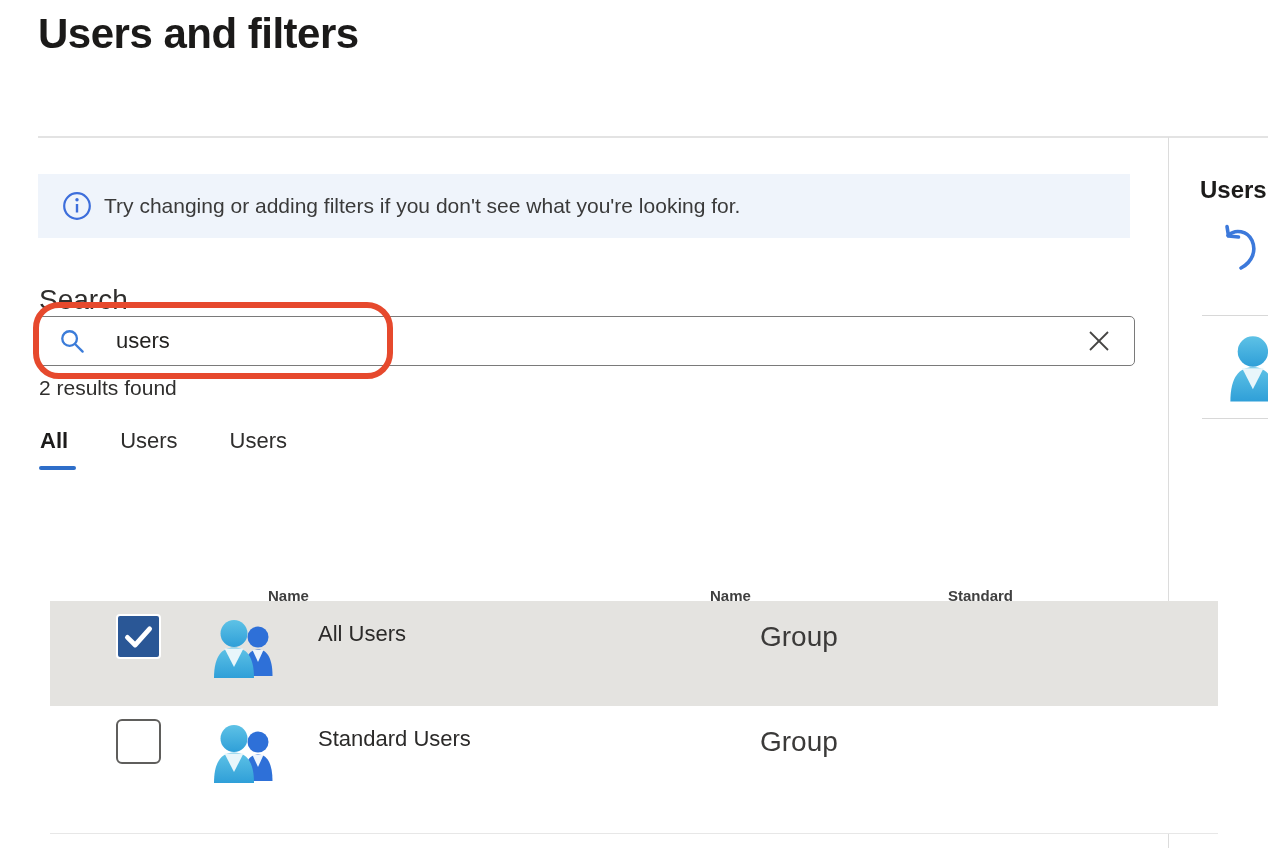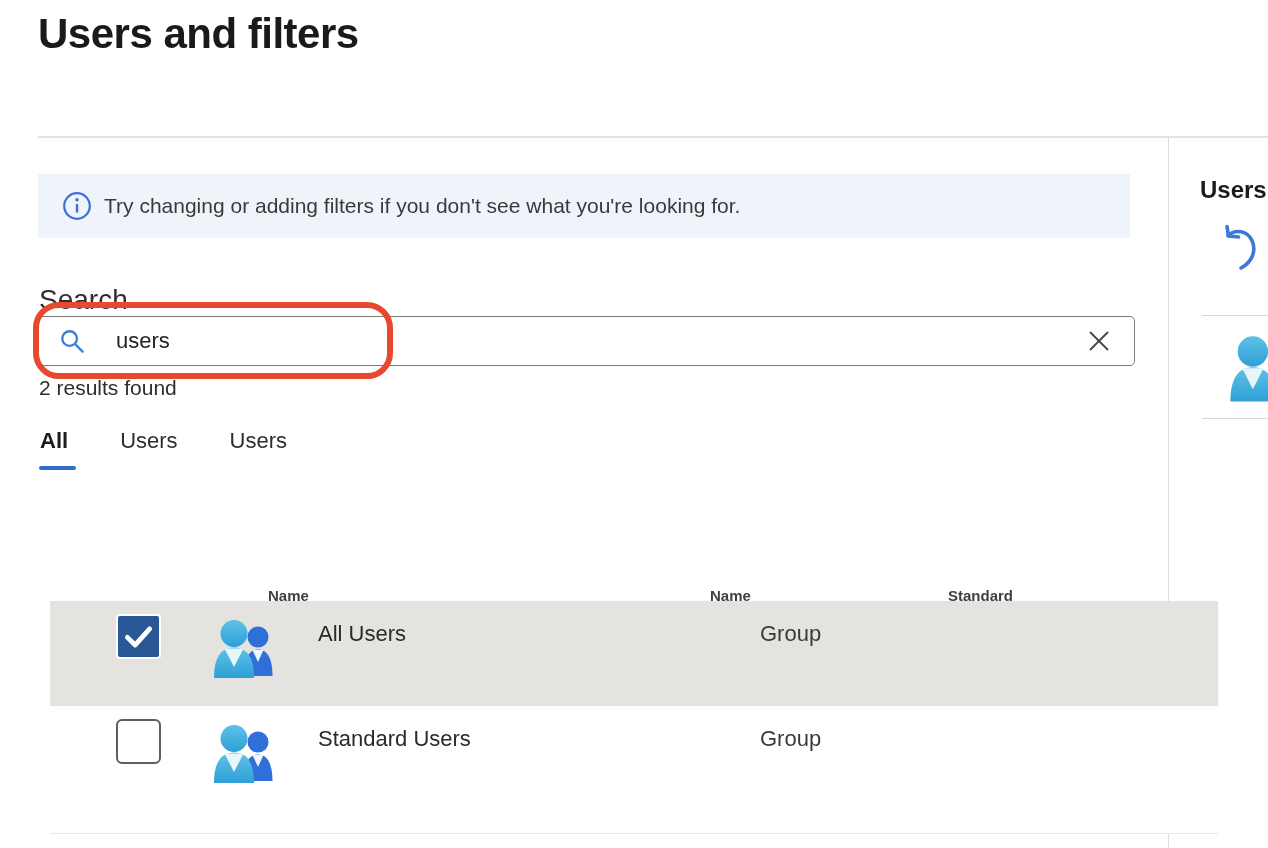--- a/index.html
+++ b/index.html
@@ -49,21 +49,21 @@
 
   .row { position:absolute; left:5px; width:1168px; height:105px; cursor:pointer;margin-left:45px; }
   .row1 { top:601px; background:#e4e3e0; }
   .row2 { top:706px; height:128px; background:#fff; border-bottom:1.5px solid #e7e7e7; }
   .row .cbx { position:absolute; left:66px; top:13px; width:45px; height:45px; border-radius:4px; }
   .cbx.checked { background:#2a5796; border:2.5px solid #fff; box-shadow:0 0 0 1px #e4e3e0; }
   .cbx.unchecked { background:#fff; border:2.5px solid #5f5e5c; border-radius:6px; }
   .cbx svg { width:100%; height:100%; display:block; }
   .row .ppl { position:absolute; left:156px; top:17px; width:74px; height:64px; }
   .row .cell-name { position:absolute; left:268px; top:20px; font-size:22px; color:#2b2a29; }
-  .row .cell-type { position:absolute; left:710px; top:20px; font-size:22px; color:#3b3a39; }
+  .row .cell-type { position:absolute; left:710px; top:20px; font-size:28px; color:#3b3a39; }
   .row .cell-details { position:absolute; left:948px; top:20px; font-size:22px; }
 
   
   .panel-title { position:absolute; left:1200px; top:176px; font-size:24px; font-weight:bold;
     color:#1c1b1a; white-space:nowrap; }
   .undo-btn { position:absolute; left:1219px; top:224px; width:42px; height:48px; cursor:pointer; }
   .panel-rule1 { position:absolute; left:1202px; top:315px; width:66px; height:1px; background:#d8d8d8; }
   .panel-ppl { position:absolute; left:1222px; top:334px; width:82px; height:72px; }
   .panel-rule2 { position:absolute; left:1202px; top:418px; width:66px; height:1px; background:#d8d8d8; }
 </style>

